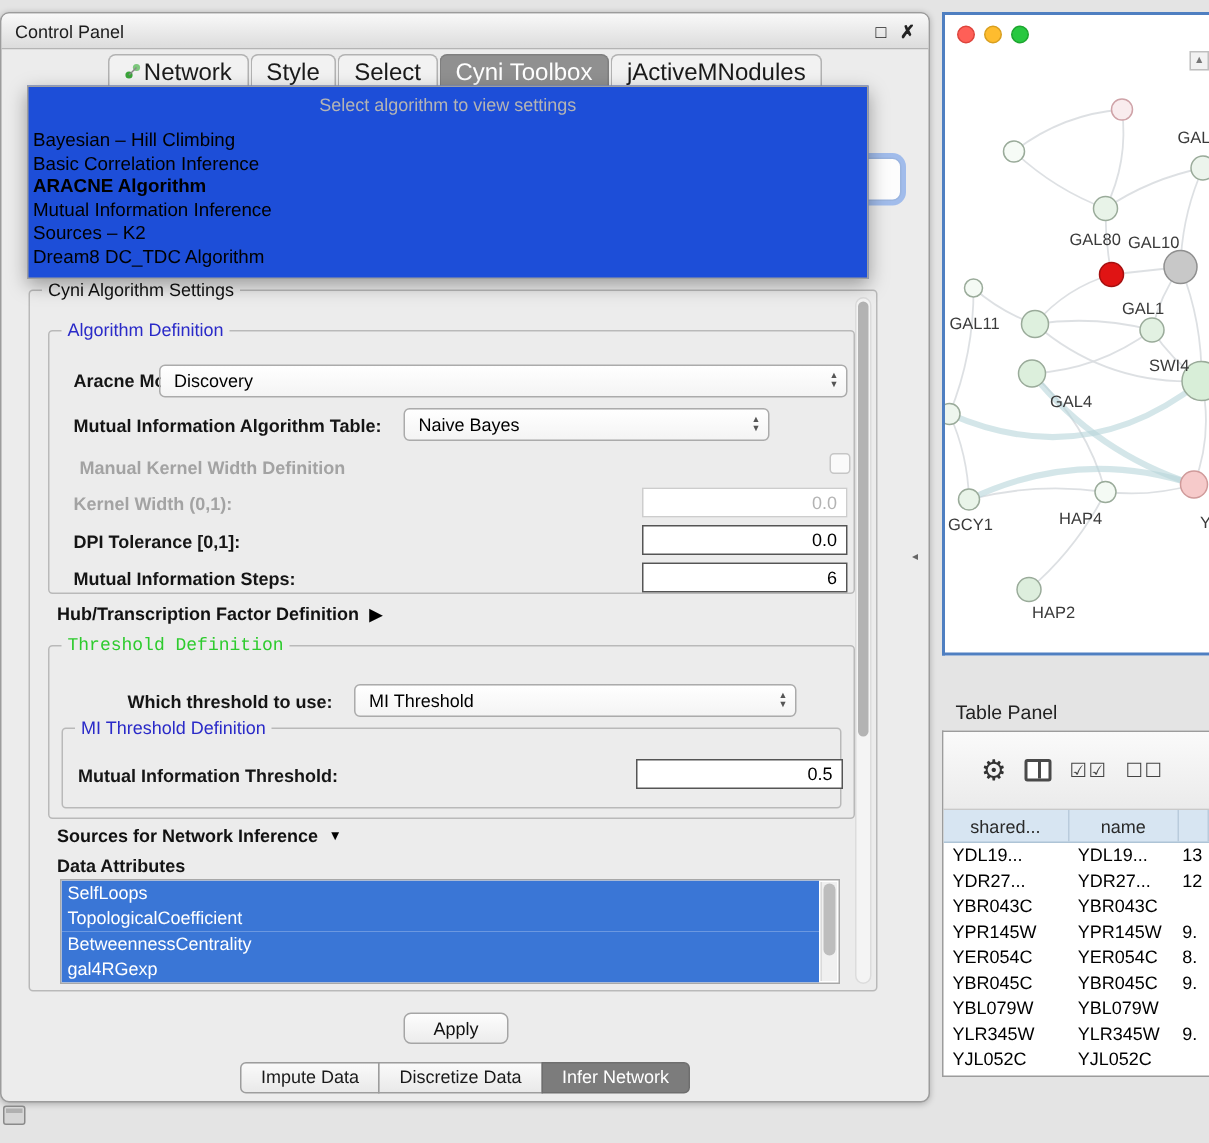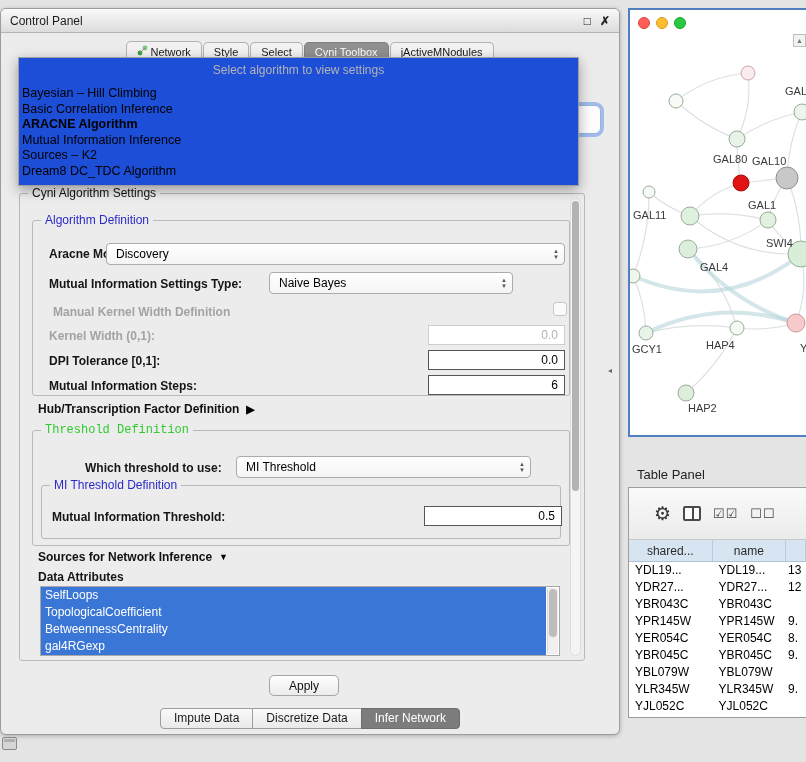--- a/index.html
+++ b/index.html
@@ -12,21 +12,21 @@
   .cp-title { height:24px; background:linear-gradient(#f9f9f9,#dcdcdc); border-bottom:1px solid #b4b4b4;
               border-radius:5px 5px 0 0; display:flex; align-items:center; padding:0 9px; }
   .cp-title .t { font-size:12px; color:#1c1c1c; }
   .win-btns { margin-left:auto; display:flex; gap:9px; font-size:12px; color:#222; }
   .win-btns span { cursor:default; }
   .win-btns .close { font-weight:bold; }
 
   
   .tabbar { position:absolute; top:31px; left:0; right:0; display:flex; justify-content:center; align-items:flex-end; gap:1px; height:22px; }
   .tab { padding:3px 10px 4px; border:1px solid #b2b2b2; border-bottom:none; border-radius:5px 5px 0 0;
-         background:#f2f2f2; font-size:11px; display:flex; align-items:center; gap:2px; color:#1a1a1a; }
+         background:#f2f2f2; font-size:16px; display:flex; align-items:center; gap:2px; color:#1a1a1a; }
   .tab.active { background:#909090; color:#fff; border-color:#7f7f7f; }
 
   
   .popup { position:absolute; left:18px; top:57px; width:561px; background:#1d4ed8; border:1px solid #9f9f9f;
            box-shadow:0 4px 12px rgba(0,0,0,.35); z-index:20; padding-bottom:6px; }
   .popup .prompt { color:#b4b4b4; text-align:center; padding:5px 0 9px; font-size:12px; }
   .dd-item { padding:0 3px; height:15.5px; line-height:15.5px; font-size:12.5px; white-space:nowrap; color:#000; }
   .dd-item.selected { font-weight:bold; }
 
   .focus-frag { position:absolute; left:566px; top:96px; width:34px; height:29px; background:#fdfdfd;
@@ -158,21 +158,21 @@
 
         <span class="lbl" style="left:16px; top:26px;">Aracne Mode:</span>
         <div class="combo" style="left:73px; top:22px; width:459px;">
           <span>Discovery</span>
           <span class="stepper">
             <span>▲</span>
               <span>▼</span>
           </span>
         </div>
 
-        <span class="lbl" style="left:16px; top:56px;">Mutual Information Settings Type:</span>
+        <span class="lbl" style="left:16px; top:56px;">Mutual Information Algorithm Table:</span>
         <div class="combo" style="left:236px; top:51px; width:244px;">
           <span>Naive Bayes</span>
           <span class="stepper">
             <span>▲</span>
               <span>▼</span>
           </span>
         </div>
 
         <span class="lbl disabled" style="left:20px; top:84px;">Manual Kernel Width Definition</span>
         <span class="checkbox" style="left:520px; top:81px;"></span>

